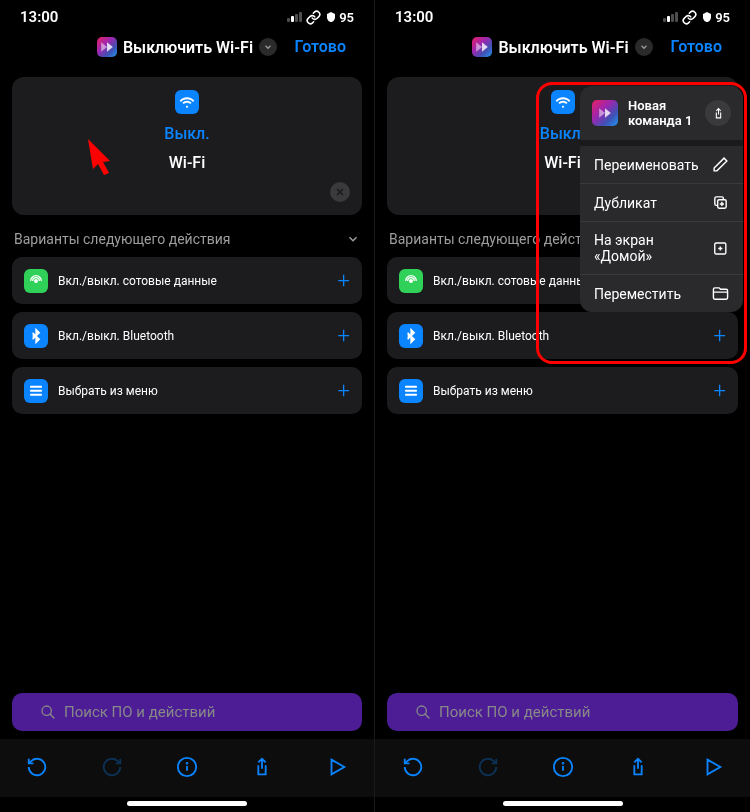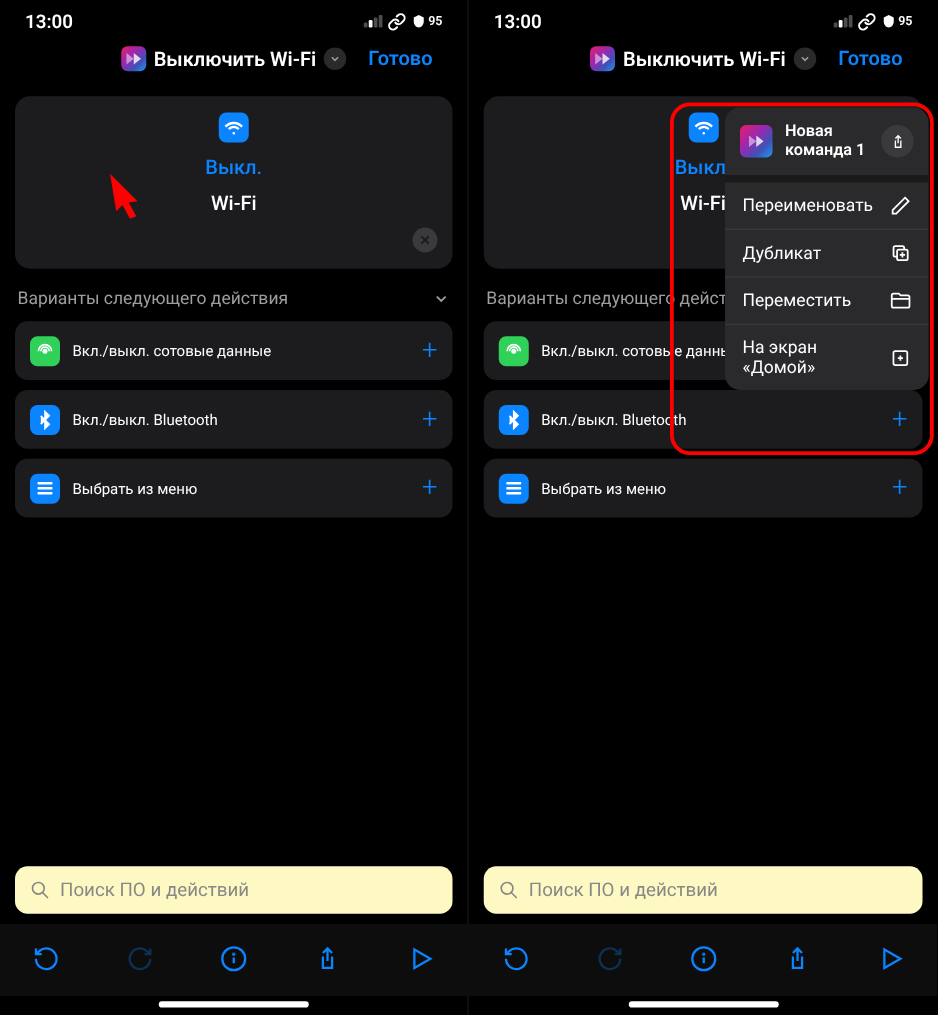--- a/index.html
+++ b/index.html
@@ -58,21 +58,21 @@
       width: 3px;
       background: #fff;
       border-radius: 1px;
     }
 
     .signal-bar.dim {
       opacity: 0.3;
     }
 
     .battery-text {
-      font-size: 10px;
+      font-size: 13px;
       font-weight: 600;
       margin-left: 2px;
     }
 
     
     .header {
       display: flex;
       align-items: flex-start;
       justify-content: center;
       padding: 8px 12px;
@@ -244,23 +244,23 @@
       font-weight: 300;
     }
 
     
     .bottom-section {
       margin-top: auto;
     }
 
     .search-bar {
       margin: 8px 12px;
-      background: #fef9c3;
+      background: #4c1d95;
       border-radius: 10px;
-      padding: 10px 12px;
+      padding: 10px 28px;
       display: flex;
       align-items: center;
       gap: 8px;
       color: #888;
       font-size: 15px;
     }
 
     .search-bar svg {
       width: 16px;
       height: 16px;
@@ -689,28 +689,28 @@
     <div class="context-menu-item">
       <span>Дубликат</span>
       <svg viewBox="0 0 24 24" fill="none" stroke="#fff" stroke-width="2">
           <rect x="8" y="8" width="12" height="12" rx="2"></rect>
           <path d="M16 8V6a2 2 0 0 0-2-2H6a2 2 0 0 0-2 2v8a2 2 0 0 0 2 2h2"></path>
           <line x1="14" y1="11" x2="14" y2="17"></line>
           <line x1="11" y1="14" x2="17" y2="14"></line>
         </svg>
     </div>
     <div class="context-menu-item">
-      <span>Переместить</span>
-      <svg viewBox="0 0 24 24" fill="none" stroke="#fff" stroke-width="2">
-          <path d="M22 10V8a2 2 0 0 0-2-2h-8l-2-2H4a2 2 0 0 0-2 2v12a2 2 0 0 0 2 2h16a2 2 0 0 0 2-2v-8"></path>
-          <line x1="2" y1="10" x2="22" y2="10"></line>
-        </svg>
-    </div>
-    <div class="context-menu-item">
       <span>На экран «Домой»</span>
       <svg viewBox="0 0 24 24" fill="none" stroke="#fff" stroke-width="2">
           <rect x="4" y="4" width="16" height="16" rx="2"></rect>
           <line x1="12" y1="9" x2="12" y2="15"></line>
           <line x1="9" y1="12" x2="15" y2="12"></line>
         </svg>
     </div>
+    <div class="context-menu-item">
+      <span>Переместить</span>
+      <svg viewBox="0 0 24 24" fill="none" stroke="#fff" stroke-width="2">
+          <path d="M22 10V8a2 2 0 0 0-2-2h-8l-2-2H4a2 2 0 0 0-2 2v12a2 2 0 0 0 2 2h16a2 2 0 0 0 2-2v-8"></path>
+          <line x1="2" y1="10" x2="22" y2="10"></line>
+        </svg>
+    </div>
   </div>
 </div>
 
 </body></html>

